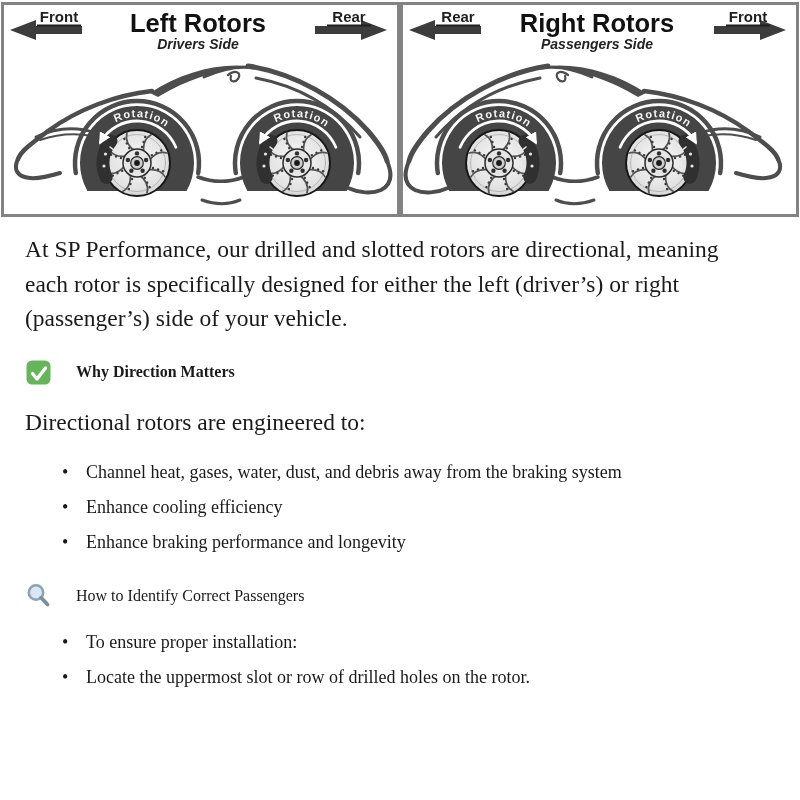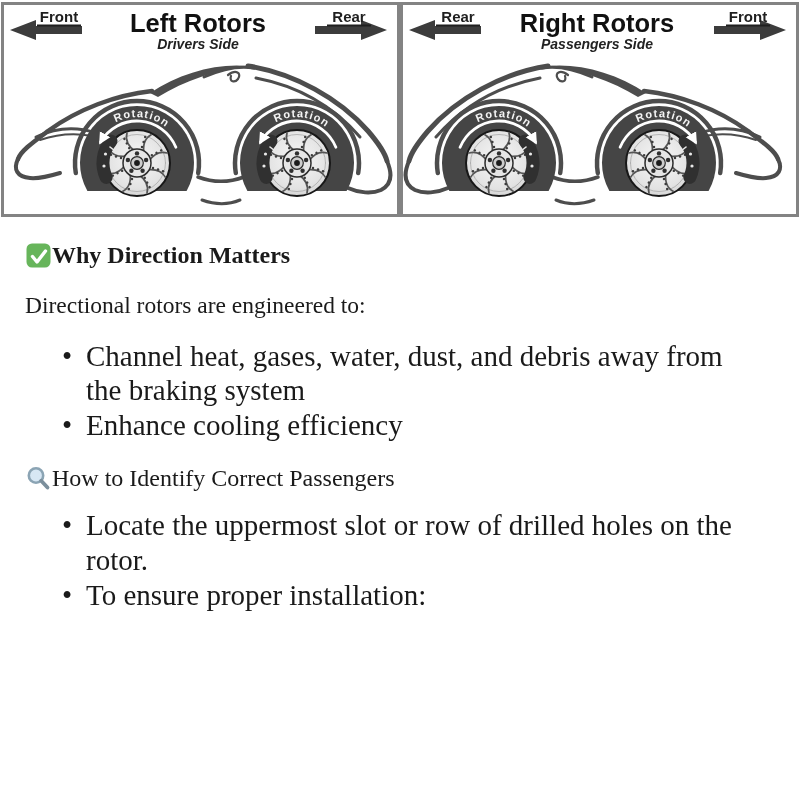--- a/index.html
+++ b/index.html
@@ -6,25 +6,25 @@
   body{width:800px;font-family:"Liberation Serif","DejaVu Serif",serif;color:#1a1a1a;}
   .panels{display:flex;padding:2px 1px;box-sizing:border-box;width:800px;}
   .panel{flex:1;height:215px;border:3px solid #838383;box-sizing:border-box;background:#fff;overflow:hidden;}
   .panel svg{display:block;}
   .hdr-label{font-family:"Liberation Sans",sans-serif;font-weight:bold;font-size:15px;fill:#1f1f1f;}
   .hdr-title{font-family:"Liberation Sans",sans-serif;font-weight:bold;font-size:25.5px;fill:#111;}
   .hdr-sub{font-family:"Liberation Sans",sans-serif;font-weight:bold;font-style:italic;font-size:14px;fill:#222;}
   .rot-text{font-family:"Liberation Sans",sans-serif;font-weight:bold;font-size:11px;fill:#f4f4f4;letter-spacing:1.2px;}
   .content{padding:0 40px 20px 25px;}
   .intro{font-size:23.5px;line-height:34.6px;margin:13px 0 0 0;max-width:712px;}
-  .heading{display:flex;align-items:center;gap:0;font-size:24px;margin:23px 0 0 0;}
+  .heading{display:flex;align-items:center;gap:24px;font-size:16px;margin:23px 0 0 0;}
   .heading.bold{font-weight:bold;}
   .icon-box{display:inline-flex;flex:0 0 auto;}
   .lead{font-size:23.5px;line-height:34.6px;margin:19px 0 0 0;}
-  ul.blist{list-style:none;margin:16px 0 0 0;padding:0 0 0 37px;font-size:29px;line-height:34.6px;max-width:712px;box-sizing:border-box;}
+  ul.blist{list-style:none;margin:16px 0 0 0;padding:0 0 0 37px;font-size:18px;line-height:34.6px;max-width:712px;box-sizing:border-box;}
   ul.blist li{position:relative;padding-left:24px;}
   ul.blist li::before{content:"\2022";position:absolute;left:0;top:0;}
 </style>
 </head>
 <body>
 
 <div class="page">
 
   <div class="panels">
 
@@ -145,47 +145,49 @@
         <path id="tpB1" d="M 56.2 135 A 46 46 0 0 1 139.7 143.8" fill="none"></path>
         <path id="tpB2" d="M 216.2 135 A 46 46 0 0 1 299.7 143.8" fill="none"></path>
         <text class="rot-text"><textPath href="#tpB1" startOffset="50%" text-anchor="middle">Rotation</textPath></text>
         <text class="rot-text"><textPath href="#tpB2" startOffset="50%" text-anchor="middle">Rotation</textPath></text>
       </svg>
     </div>
   </div>
 
   <div class="content">
 
+    <p class="intro">At SP Performance, our drilled and slotted rotors are directional, meaning each rotor is specifically designed for either the left (driver’s) or right (passenger’s) side of your vehicle.</p>
 
     <div class="heading bold">
       <span class="icon-box">
         <svg width="27" height="27" viewBox="0 0 27 27">
           <rect x="1.5" y="1.5" width="24" height="24" rx="5.5" fill="#67b55b"></rect>
           <path d="M7.5 14.5 l4.5 5.5 l8.5 -11" fill="none" stroke="#ffffff" stroke-width="3.4" stroke-linecap="round" stroke-linejoin="round"></path>
         </svg>
       </span>
       <span>Why Direction Matters</span>
     </div>
 
     <p class="lead">Directional rotors are engineered to:</p>
 
     <ul class="blist">
       <li>Channel heat, gases, water, dust, and debris away from the braking system</li>
       <li>Enhance cooling efficiency</li>
+      <li>Enhance braking performance and longevity</li>
     </ul>
 
     <div class="heading">
       <span class="icon-box">
         <svg width="27" height="27" viewBox="0 0 27 27">
           <circle cx="11" cy="10.5" r="7.2" fill="#d7e7f4" stroke="#8ba4b4" stroke-width="2.6"></circle>
           <line x1="16.2" y1="15.7" x2="22.5" y2="22.5" stroke="#7b8f9c" stroke-width="3.8" stroke-linecap="round"></line>
         </svg>
       </span>
       <span>How to Identify Correct Passengers</span>
     </div>
 
     <ul class="blist">
+      <li>To ensure proper installation:</li>
       <li>Locate the uppermost slot or row of drilled holes on the rotor.</li>
-      <li>To ensure proper installation:</li>
     </ul>
 
   </div>
 </div>
 
 </body></html>

